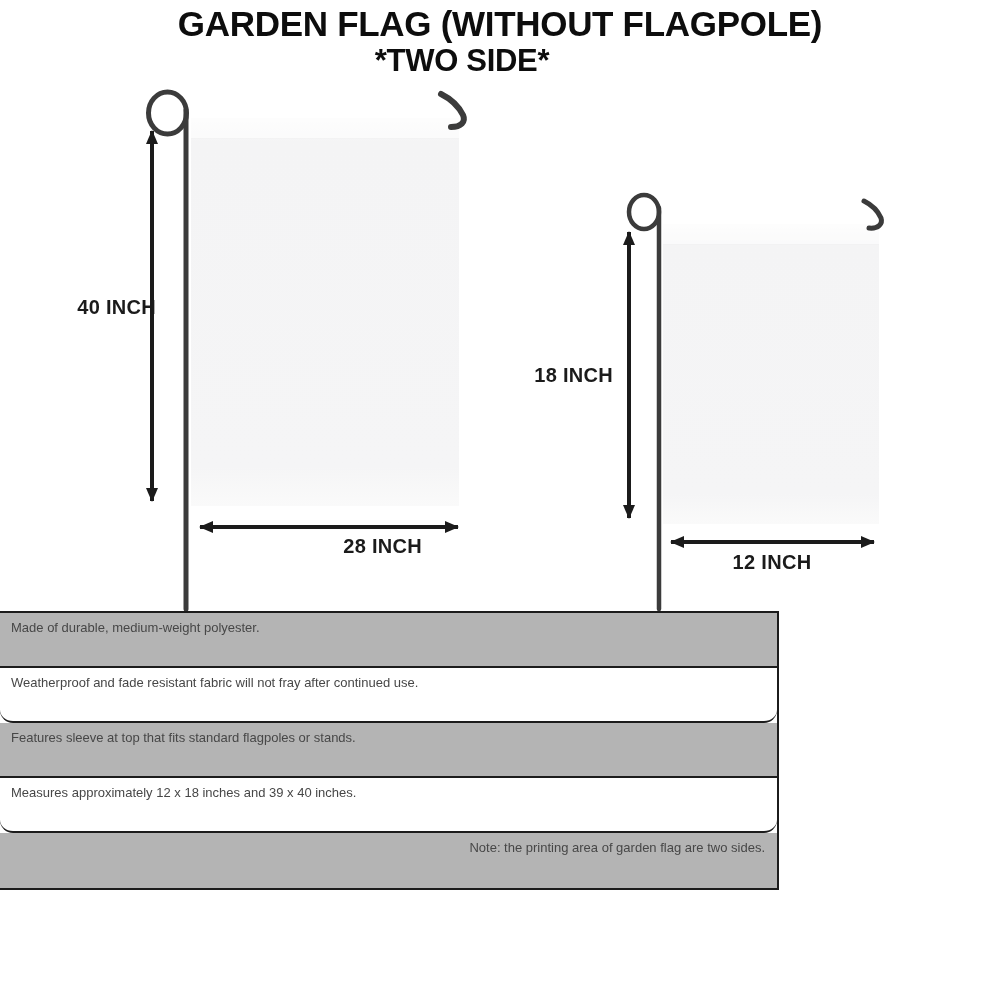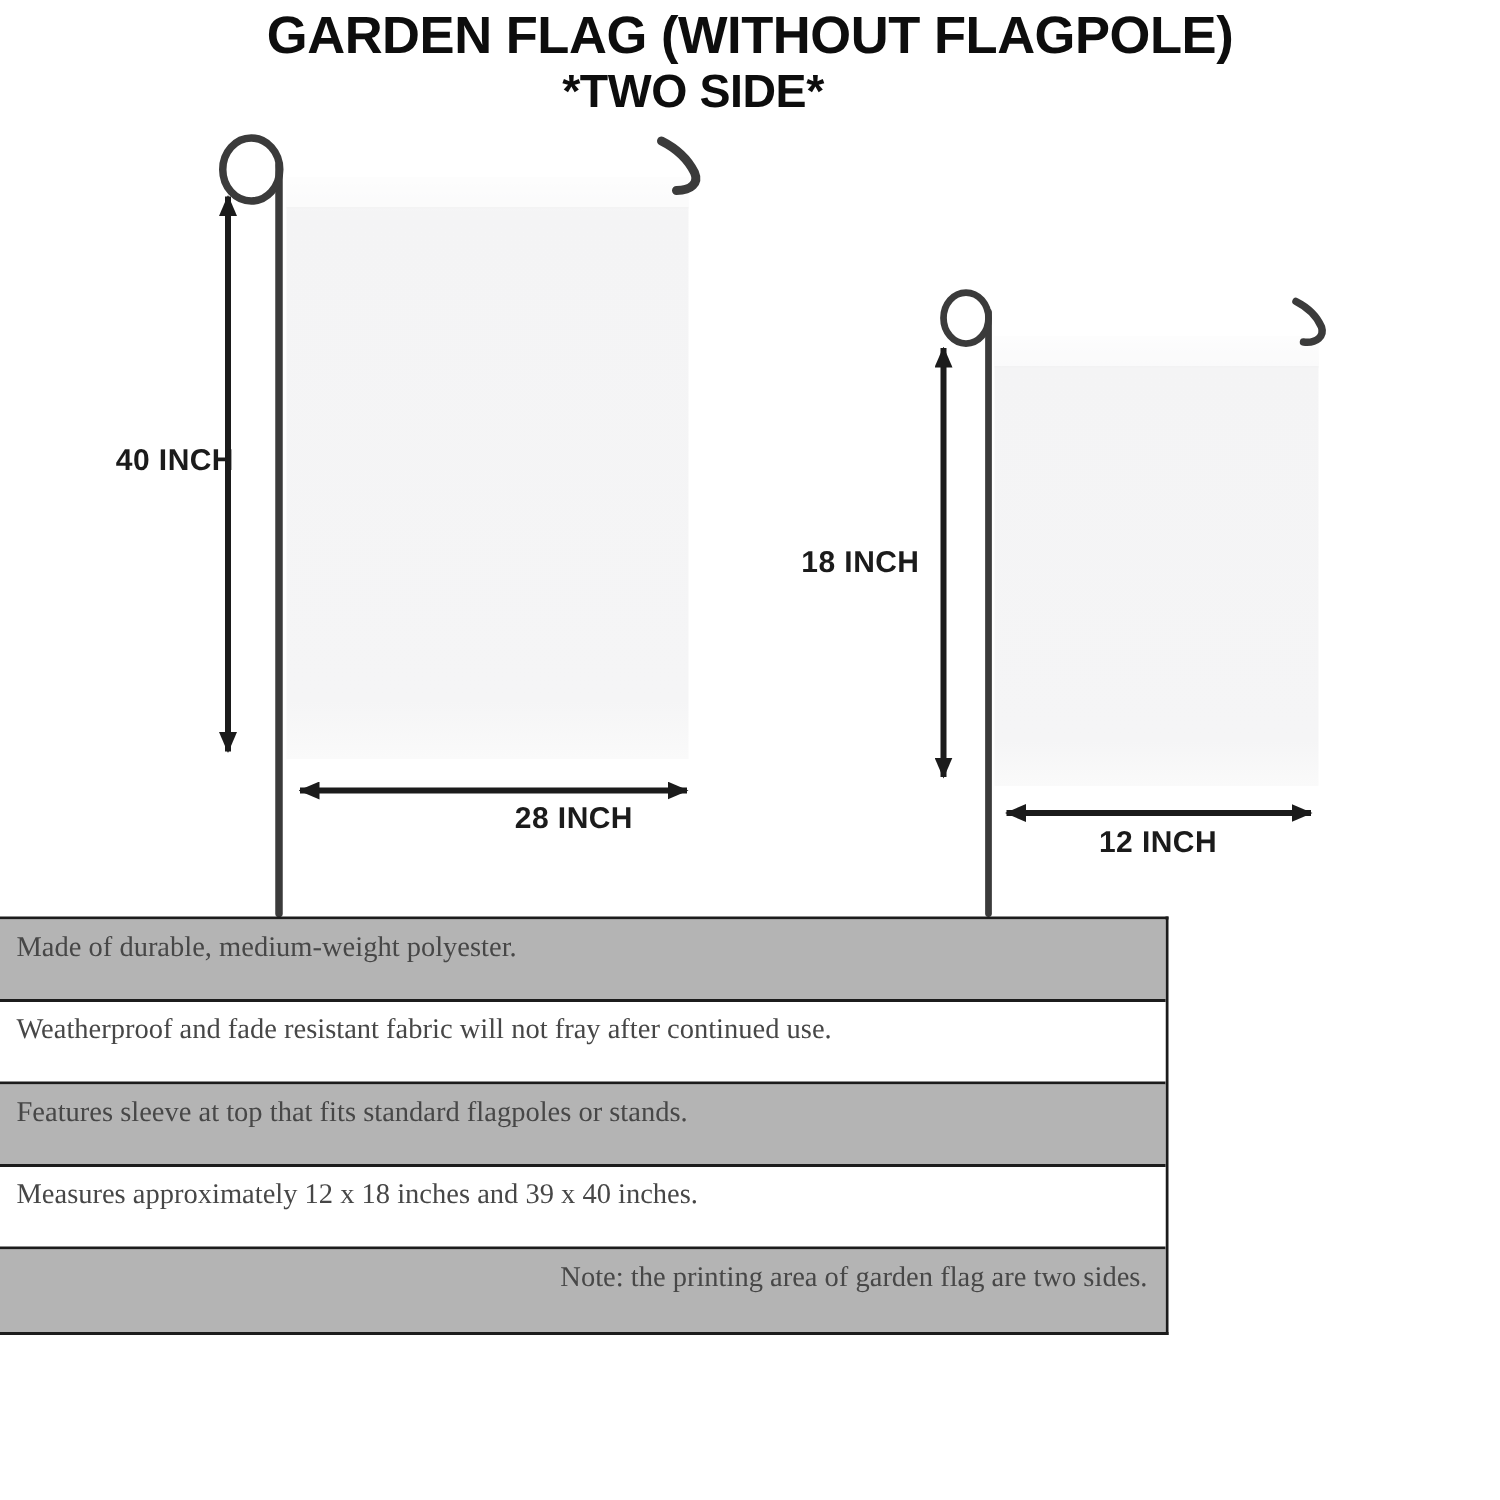--- a/index.html
+++ b/index.html
@@ -55,29 +55,28 @@
   .feature-table{
     position:absolute;left:0;top:611px;width:779px;
     border:2px solid var(--table-border,#1c1c1c);
     border-left:none;
     box-sizing:border-box;
   }
   .feature-row{
     height:55px;
     box-sizing:border-box;
     padding:7px 12px 0 11px;
-    font-size:19px;
+    font-size:13px;
     line-height:1.25;
     color:var(--feature-text,#474747);
     border-bottom:2px solid var(--table-border,#1c1c1c);
-    font-family:Liberation Serif, serif;
   }
   .feature-row:last-child{border-bottom:none;text-align:right;}
   .feature-row.shaded{background:var(--row-shaded-bg,#b4b4b4);}
-  .feature-row.plain{background:var(--row-plain-bg,#ffffff);}
+  .feature-row.plain{background:var(--row-plain-bg,#ffffff);border-radius:13px;}
 </style>
 </head>
 <body>
 
 <div class="page">
 
   <div class="title-block">
     <div class="title-line1">GARDEN FLAG (WITHOUT FLAGPOLE)</div>
     <div class="title-line2">*TWO SIDE*</div>
   </div>

